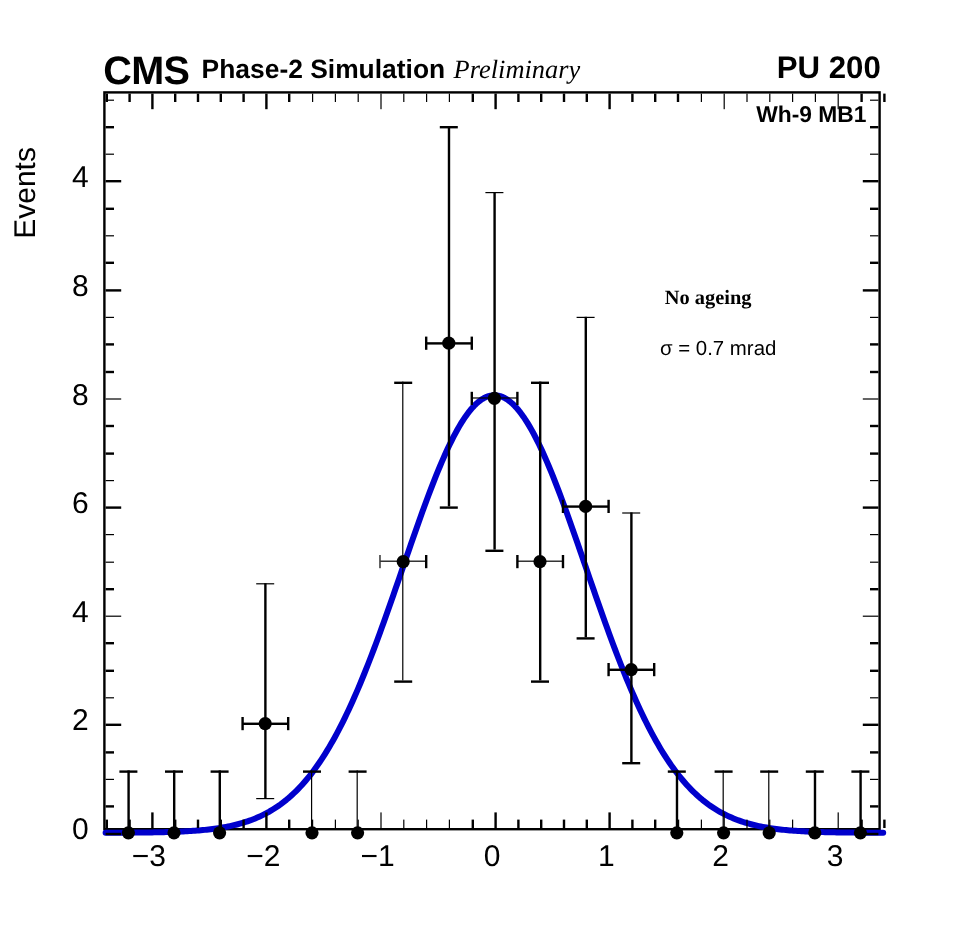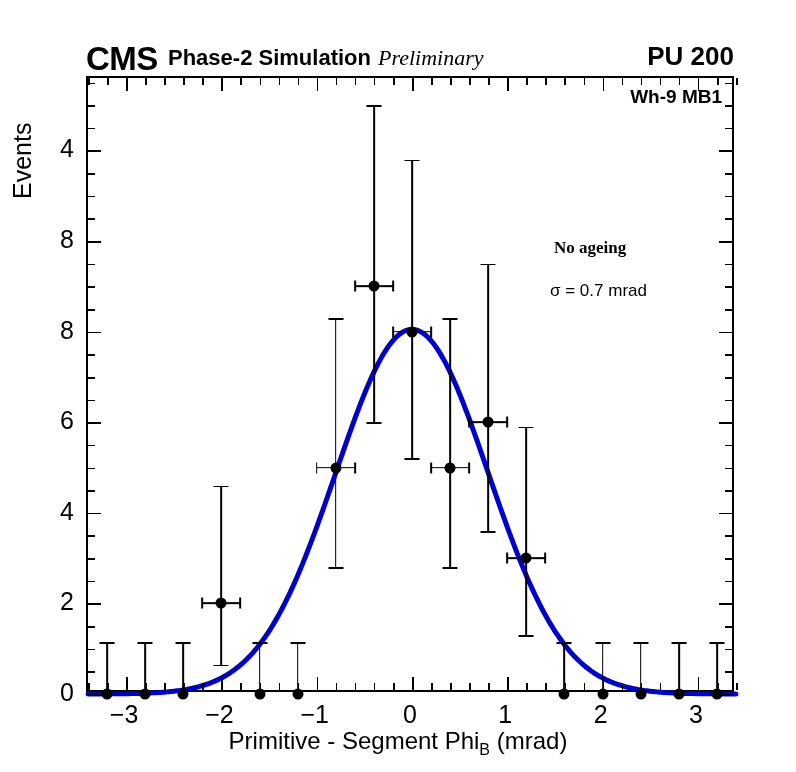--- a/index.html
+++ b/index.html
@@ -70,24 +70,20 @@
 <div id="root">
 
   <div class="hdr">
     <div class="cms">CMS</div>
     <div class="phase">Phase-2 Simulation</div>
     <div class="prelim">Preliminary</div>
     <div class="pu">PU 200</div>
   </div>
 
   <div class="ytitle">Events</div>
-  <div class="xtitle">
-    <span>Primitive - Segment Phi</span><span class="sub">B</span>
-    <span>(mrad)</span>
-  </div>
 
   <div class="frame" id="frame">
     <div class="wh">Wh-9 MB1</div>
     <div class="ann-a">No ageing</div>
     <div class="ann-b">σ = 0.7 mrad</div>
 
     <svg class="curve" id="fitcurve" width="648" height="616">
       <path id="fitpath" fill="none" stroke-linejoin="round" stroke-linecap="round" d="M0.00 615.96 L1.62 615.95 L3.24 615.95 L4.86 615.94 L6.48 615.94 L8.10 615.93 L9.72 615.93 L11.34 615.92 L12.96 615.91 L14.58 615.90 L16.20 615.89 L17.82 615.89 L19.44 615.88 L21.06 615.86 L22.68 615.85 L24.30 615.84 L25.92 615.83 L27.54 615.81 L29.16 615.79 L30.78 615.78 L32.40 615.76 L34.02 615.74 L35.64 615.71 L37.26 615.69 L38.88 615.67 L40.50 615.64 L42.12 615.61 L43.74 615.58 L45.36 615.54 L46.98 615.51 L48.60 615.47 L50.22 615.42 L51.84 615.38 L53.46 615.33 L55.08 615.28 L56.70 615.22 L58.32 615.16 L59.94 615.10 L61.56 615.03 L63.18 614.95 L64.80 614.87 L66.42 614.79 L68.04 614.70 L69.66 614.60 L71.28 614.50 L72.90 614.39 L74.52 614.28 L76.14 614.15 L77.76 614.02 L79.38 613.88 L81.00 613.73 L82.62 613.57 L84.24 613.41 L85.86 613.23 L87.48 613.04 L89.10 612.84 L90.72 612.62 L92.34 612.40 L93.96 612.16 L95.58 611.90 L97.20 611.64 L98.82 611.35 L100.44 611.05 L102.06 610.73 L103.68 610.40 L105.30 610.05 L106.92 609.67 L108.54 609.28 L110.16 608.87 L111.78 608.43 L113.40 607.97 L115.02 607.49 L116.64 606.98 L118.26 606.44 L119.88 605.88 L121.50 605.29 L123.12 604.67 L124.74 604.02 L126.36 603.34 L127.98 602.63 L129.60 601.88 L131.22 601.10 L132.84 600.28 L134.46 599.42 L136.08 598.53 L137.70 597.59 L139.32 596.61 L140.94 595.59 L142.56 594.53 L144.18 593.42 L145.80 592.27 L147.42 591.06 L149.04 589.81 L150.66 588.51 L152.28 587.15 L153.90 585.75 L155.52 584.28 L157.14 582.77 L158.76 581.19 L160.38 579.56 L162.00 577.87 L163.62 576.12 L165.24 574.30 L166.86 572.43 L168.48 570.48 L170.10 568.48 L171.72 566.41 L173.34 564.27 L174.96 562.06 L176.58 559.79 L178.20 557.44 L179.82 555.03 L181.44 552.54 L183.06 549.98 L184.68 547.35 L186.30 544.65 L187.92 541.88 L189.54 539.03 L191.16 536.11 L192.78 533.11 L194.40 530.04 L196.02 526.90 L197.64 523.69 L199.26 520.40 L200.88 517.04 L202.50 513.61 L204.12 510.10 L205.74 506.53 L207.36 502.89 L208.98 499.17 L210.60 495.39 L212.22 491.55 L213.84 487.64 L215.46 483.67 L217.08 479.63 L218.70 475.54 L220.32 471.39 L221.94 467.18 L223.56 462.92 L225.18 458.61 L226.80 454.25 L228.42 449.85 L230.04 445.40 L231.66 440.91 L233.28 436.39 L234.90 431.83 L236.52 427.24 L238.14 422.63 L239.76 417.99 L241.38 413.33 L243.00 408.65 L244.62 403.97 L246.24 399.27 L247.86 394.57 L249.48 389.87 L251.10 385.18 L252.72 380.49 L254.34 375.82 L255.96 371.17 L257.58 366.54 L259.20 361.93 L260.82 357.36 L262.44 352.82 L264.06 348.33 L265.68 343.88 L267.30 339.48 L268.92 335.14 L270.54 330.86 L272.16 326.65 L273.78 322.50 L275.40 318.43 L277.02 314.44 L278.64 310.53 L280.26 306.72 L281.88 302.99 L283.50 299.37 L285.12 295.85 L286.74 292.43 L288.36 289.13 L289.98 285.94 L291.60 282.87 L293.22 279.92 L294.84 277.10 L296.46 274.41 L298.08 271.86 L299.70 269.44 L301.32 267.17 L302.94 265.03 L304.56 263.05 L306.18 261.21 L307.80 259.52 L309.42 257.99 L311.04 256.61 L312.66 255.39 L314.28 254.33 L315.90 253.43 L317.52 252.70 L319.14 252.12 L320.76 251.71 L322.38 251.46 L324.00 251.38 L325.62 251.46 L327.24 251.71 L328.86 252.12 L330.48 252.70 L332.10 253.43 L333.72 254.33 L335.34 255.39 L336.96 256.61 L338.58 257.99 L340.20 259.52 L341.82 261.21 L343.44 263.05 L345.06 265.03 L346.68 267.17 L348.30 269.44 L349.92 271.86 L351.54 274.41 L353.16 277.10 L354.78 279.92 L356.40 282.87 L358.02 285.94 L359.64 289.13 L361.26 292.43 L362.88 295.85 L364.50 299.37 L366.12 302.99 L367.74 306.72 L369.36 310.53 L370.98 314.44 L372.60 318.43 L374.22 322.50 L375.84 326.65 L377.46 330.86 L379.08 335.14 L380.70 339.48 L382.32 343.88 L383.94 348.33 L385.56 352.82 L387.18 357.36 L388.80 361.93 L390.42 366.54 L392.04 371.17 L393.66 375.82 L395.28 380.49 L396.90 385.18 L398.52 389.87 L400.14 394.57 L401.76 399.27 L403.38 403.97 L405.00 408.65 L406.62 413.33 L408.24 417.99 L409.86 422.63 L411.48 427.24 L413.10 431.83 L414.72 436.39 L416.34 440.91 L417.96 445.40 L419.58 449.85 L421.20 454.25 L422.82 458.61 L424.44 462.92 L426.06 467.18 L427.68 471.39 L429.30 475.54 L430.92 479.63 L432.54 483.67 L434.16 487.64 L435.78 491.55 L437.40 495.39 L439.02 499.17 L440.64 502.89 L442.26 506.53 L443.88 510.10 L445.50 513.61 L447.12 517.04 L448.74 520.40 L450.36 523.69 L451.98 526.90 L453.60 530.04 L455.22 533.11 L456.84 536.11 L458.46 539.03 L460.08 541.88 L461.70 544.65 L463.32 547.35 L464.94 549.98 L466.56 552.54 L468.18 555.03 L469.80 557.44 L471.42 559.79 L473.04 562.06 L474.66 564.27 L476.28 566.41 L477.90 568.48 L479.52 570.48 L481.14 572.43 L482.76 574.30 L484.38 576.12 L486.00 577.87 L487.62 579.56 L489.24 581.19 L490.86 582.77 L492.48 584.28 L494.10 585.75 L495.72 587.15 L497.34 588.51 L498.96 589.81 L500.58 591.06 L502.20 592.27 L503.82 593.42 L505.44 594.53 L507.06 595.59 L508.68 596.61 L510.30 597.59 L511.92 598.53 L513.54 599.42 L515.16 600.28 L516.78 601.10 L518.40 601.88 L520.02 602.63 L521.64 603.34 L523.26 604.02 L524.88 604.67 L526.50 605.29 L528.12 605.88 L529.74 606.44 L531.36 606.98 L532.98 607.49 L534.60 607.97 L536.22 608.43 L537.84 608.87 L539.46 609.28 L541.08 609.67 L542.70 610.05 L544.32 610.40 L545.94 610.73 L547.56 611.05 L549.18 611.35 L550.80 611.64 L552.42 611.90 L554.04 612.16 L555.66 612.40 L557.28 612.62 L558.90 612.84 L560.52 613.04 L562.14 613.23 L563.76 613.41 L565.38 613.57 L567.00 613.73 L568.62 613.88 L570.24 614.02 L571.86 614.15 L573.48 614.28 L575.10 614.39 L576.72 614.50 L578.34 614.60 L579.96 614.70 L581.58 614.79 L583.20 614.87 L584.82 614.95 L586.44 615.03 L588.06 615.10 L589.68 615.16 L591.30 615.22 L592.92 615.28 L594.54 615.33 L596.16 615.38 L597.78 615.42 L599.40 615.47 L601.02 615.51 L602.64 615.54 L604.26 615.58 L605.88 615.61 L607.50 615.64 L609.12 615.67 L610.74 615.69 L612.36 615.71 L613.98 615.74 L615.60 615.76 L617.22 615.78 L618.84 615.79 L620.46 615.81 L622.08 615.83 L623.70 615.84 L625.32 615.85 L626.94 615.86 L628.56 615.88 L630.18 615.89 L631.80 615.89 L633.42 615.90 L635.04 615.91 L636.66 615.92 L638.28 615.93 L639.90 615.93 L641.52 615.94 L643.14 615.94 L644.76 615.95 L646.38 615.95 L648.00 615.96 " stroke="#0000CC" stroke-width="5"></path>
     </svg>
 

